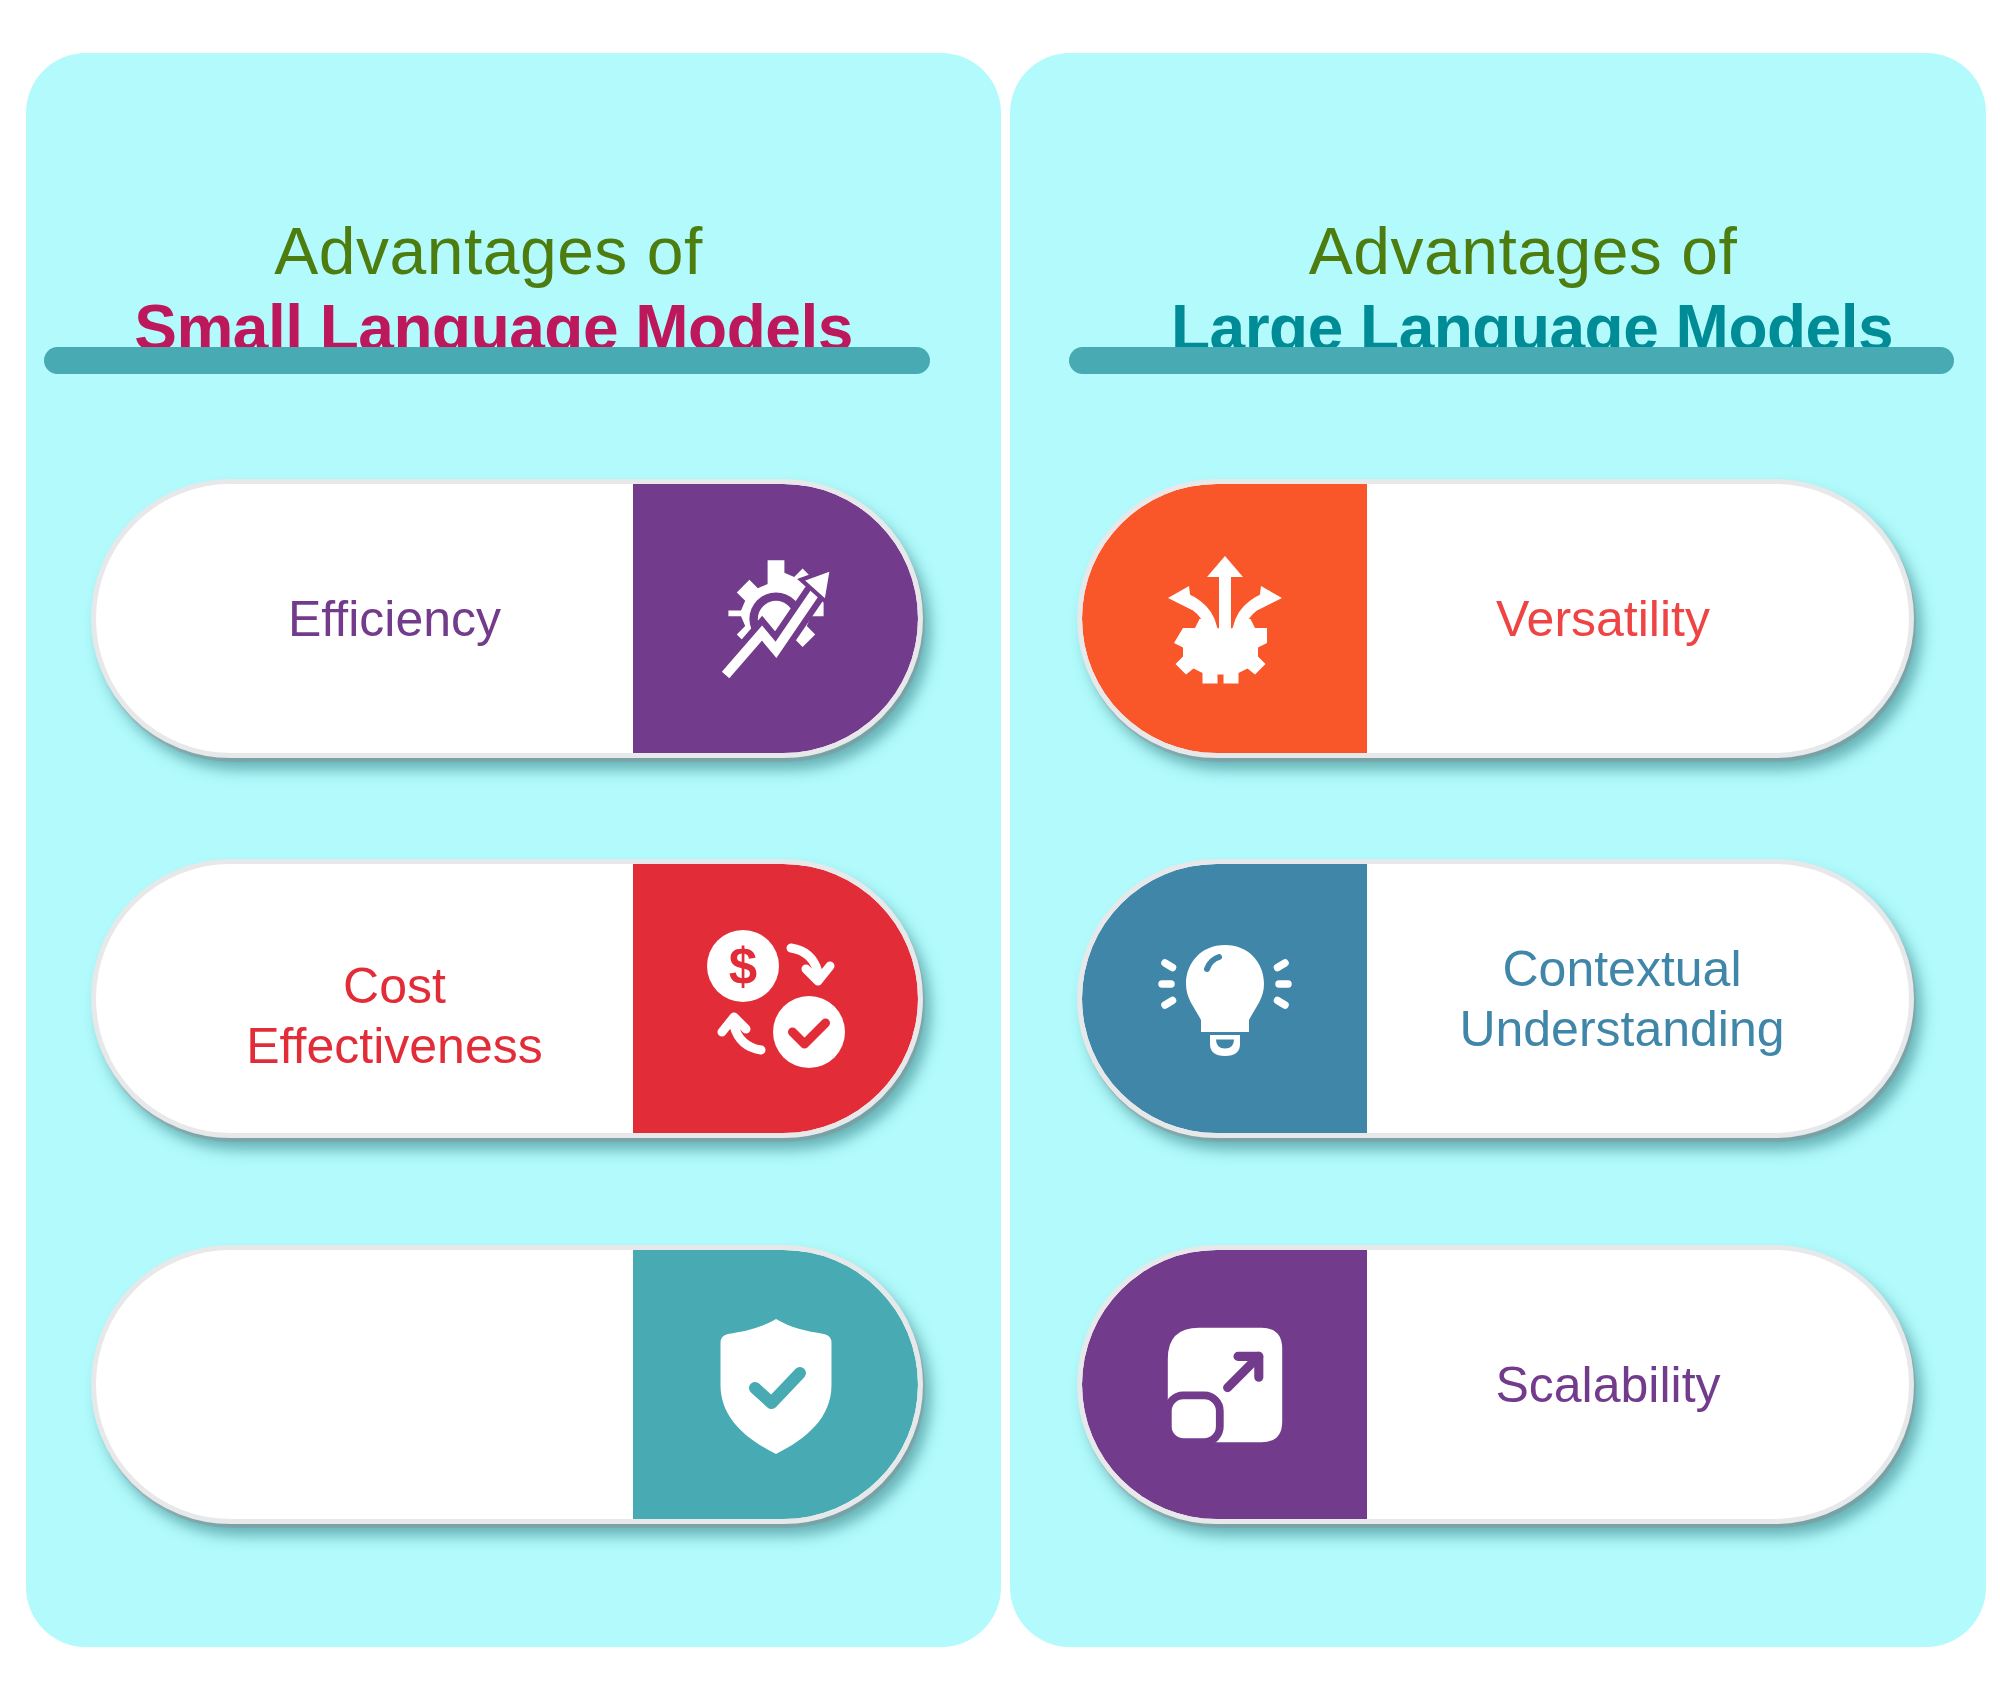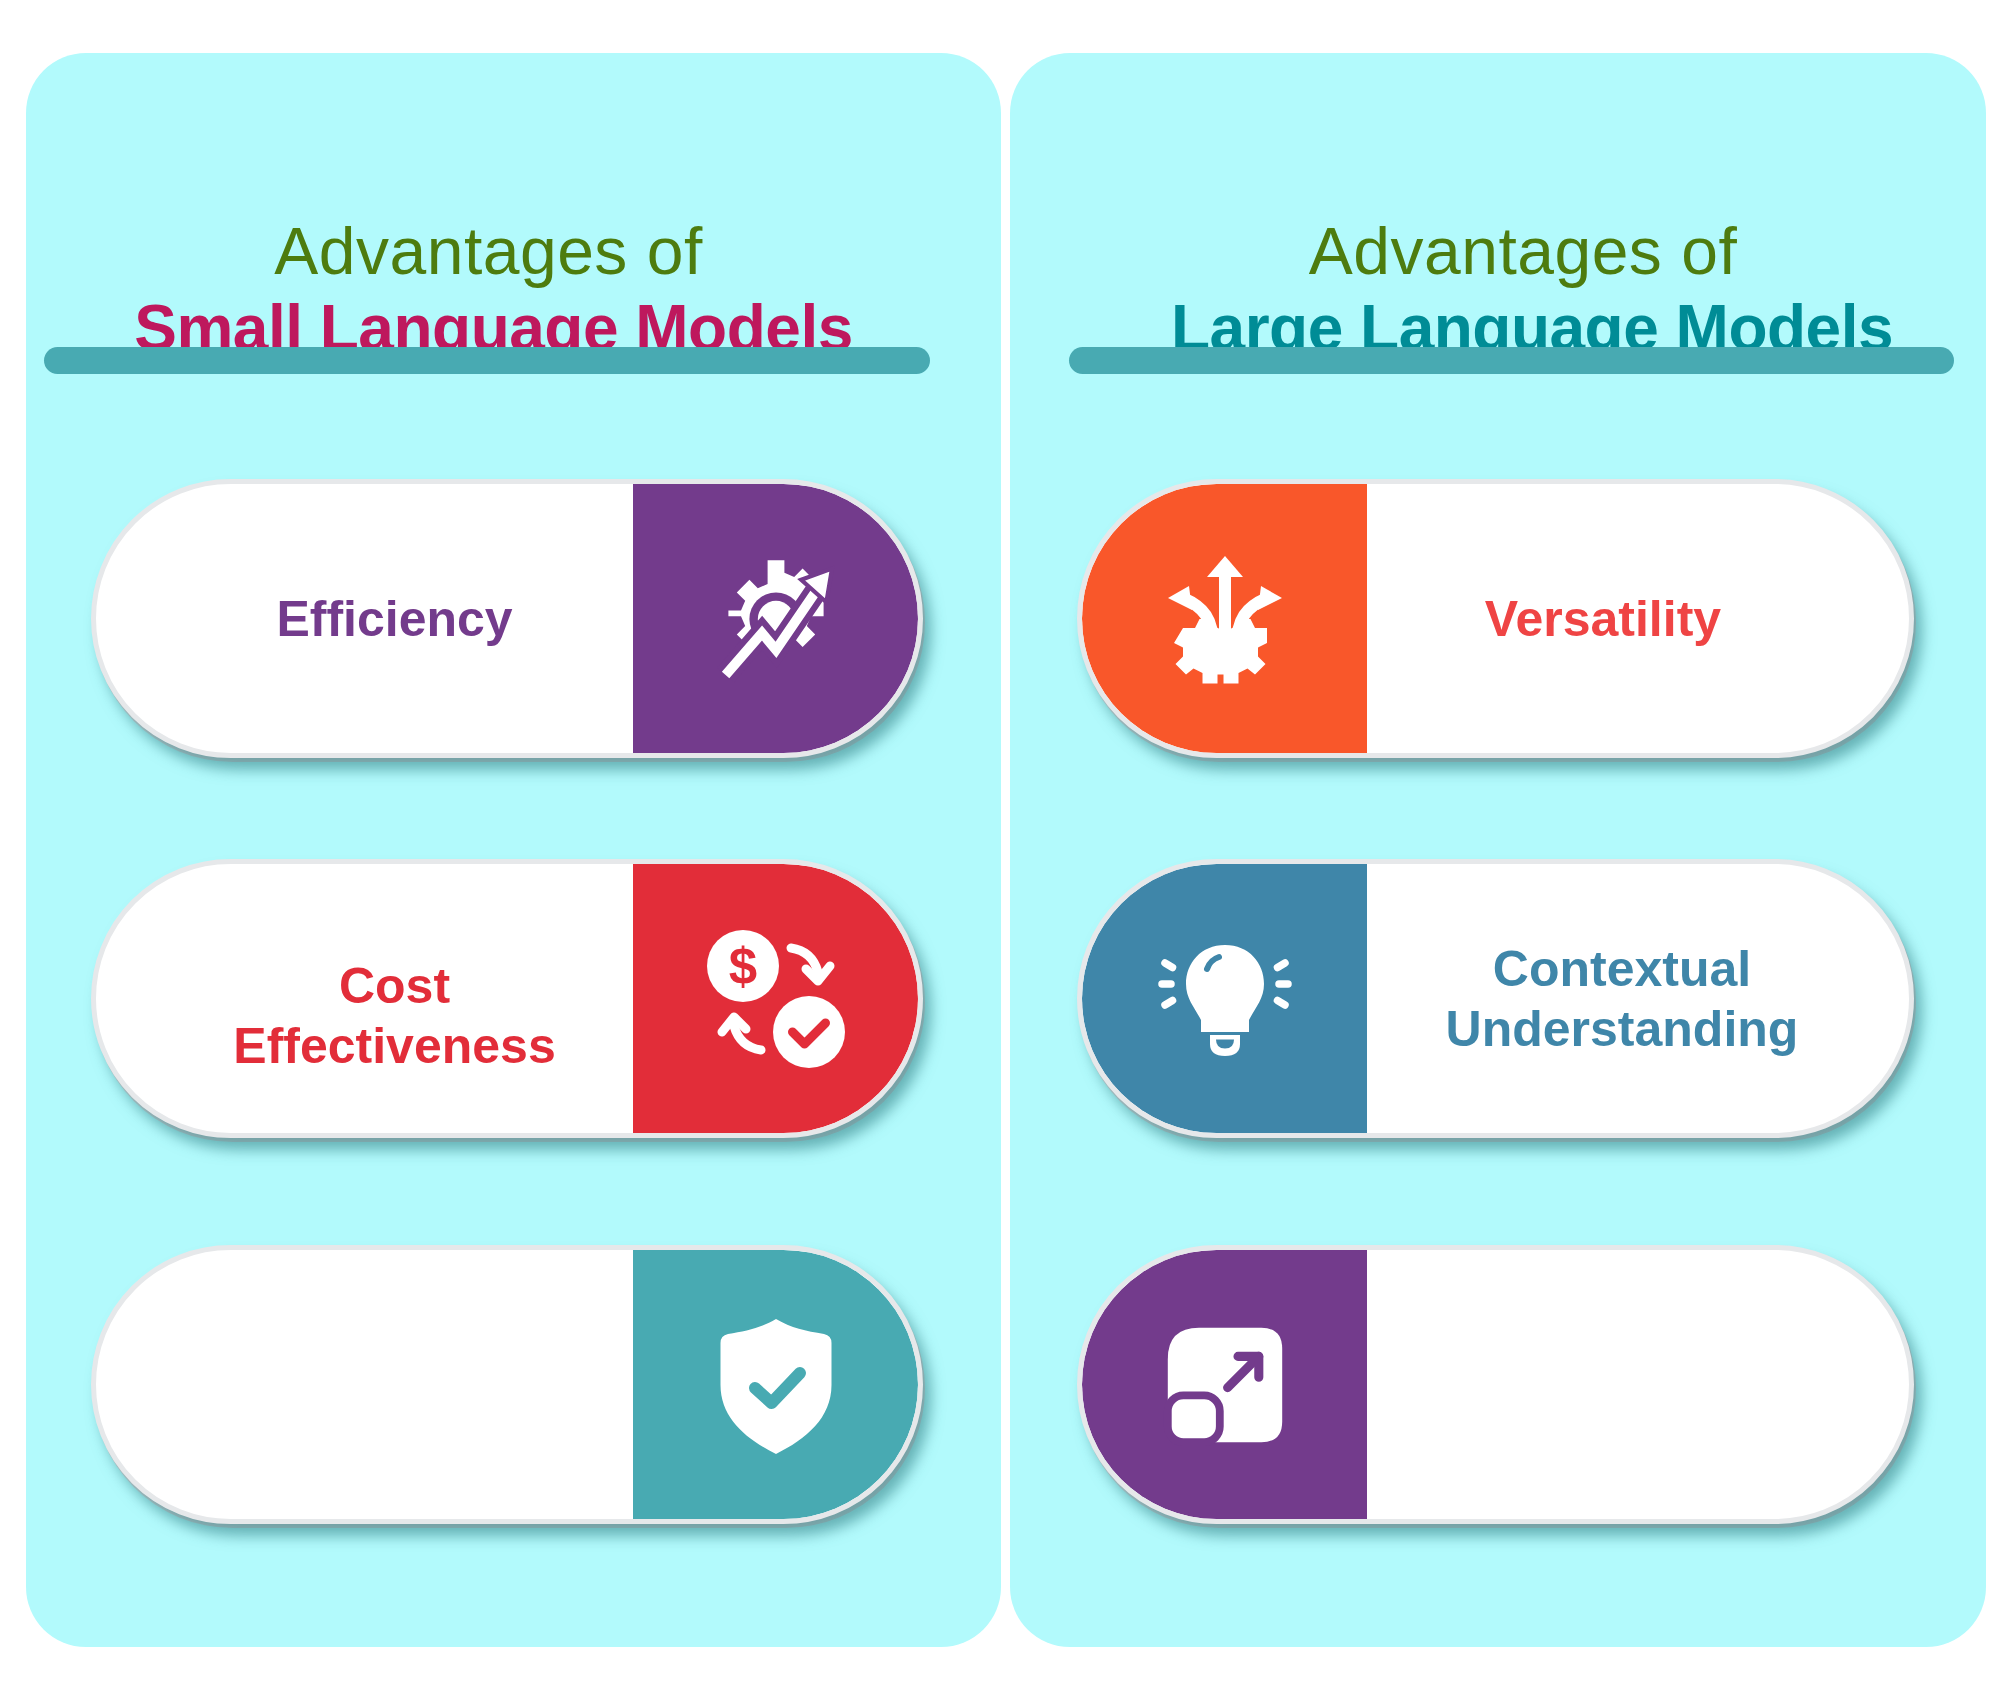--- a/index.html
+++ b/index.html
@@ -33,21 +33,21 @@
     overflow: hidden;
   }
   .pill .block {
     position: absolute; top: 0; bottom: 0; display: flex; align-items: center; justify-content: center;
   }
   .pill-left .block { right: 0; width: 285px; border-radius: 0 140px 140px 0; }
   .pill-right .block { left: 0; width: 285px; border-radius: 140px 0 0 140px; }
   .pill .label {
     position: absolute; top: 0; bottom: 0; display: flex; flex-direction: column;
     align-items: center; justify-content: center; text-align: left;
-    font-weight: bold; font-size: 50px; line-height: 60px; white-space: nowrap;
+    font-weight: normal; font-size: 50px; line-height: 60px; white-space: nowrap;
   }
   .pill-left .label { left: 60px; right: 285px; }
   .pill-right .label { left: 285px; right: 40px; }
   .icon svg { display: block; }
 </style>
 </head>
 <body>
 
 <div class="panel" id="panel-left">
   <h2 class="heading h-line1" style="left:-25px;">Advantages of</h2>
@@ -161,13 +161,16 @@
   <div class="block" style="background:#733b8c;">
     <span class="icon">
       <svg width="130" height="130" viewBox="0 0 100 100">
         <path d="M30 6 L78 6 Q94 6 94 22 L94 78 Q94 94 78 94 L22 94 Q6 94 6 78 L6 30 Q6 6 30 6 Z" fill="#fff"></path>
         <rect x="6" y="58" width="40" height="36" rx="12" fill="#fff" stroke="#733b8c" stroke-width="6"></rect>
         <path d="M52 52 L76 28" stroke="#733b8c" stroke-width="7" stroke-linecap="round"></path>
         <path d="M60 28 L76 28 L76 44" stroke="#733b8c" stroke-width="7" fill="none" stroke-linecap="round" stroke-linejoin="round"></path>
       </svg>
     </span>
   </div>
+  <div class="label" style="color:#733b8c; right:60px;">
+    <span>Scalability</span>
+  </div>
 </div>
 
 </body></html>

